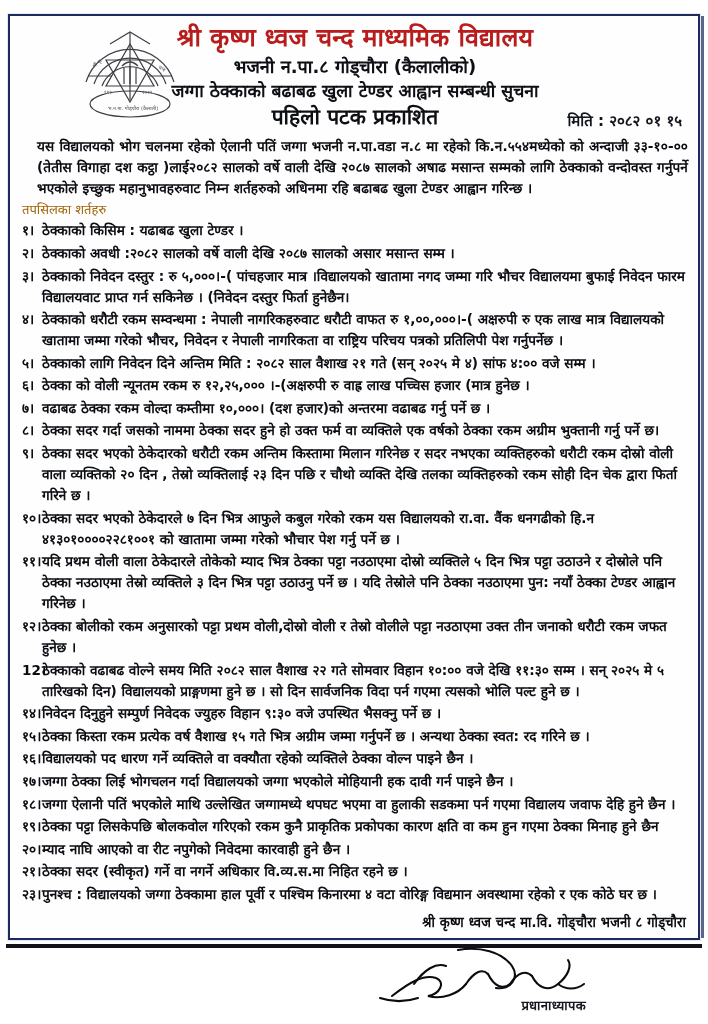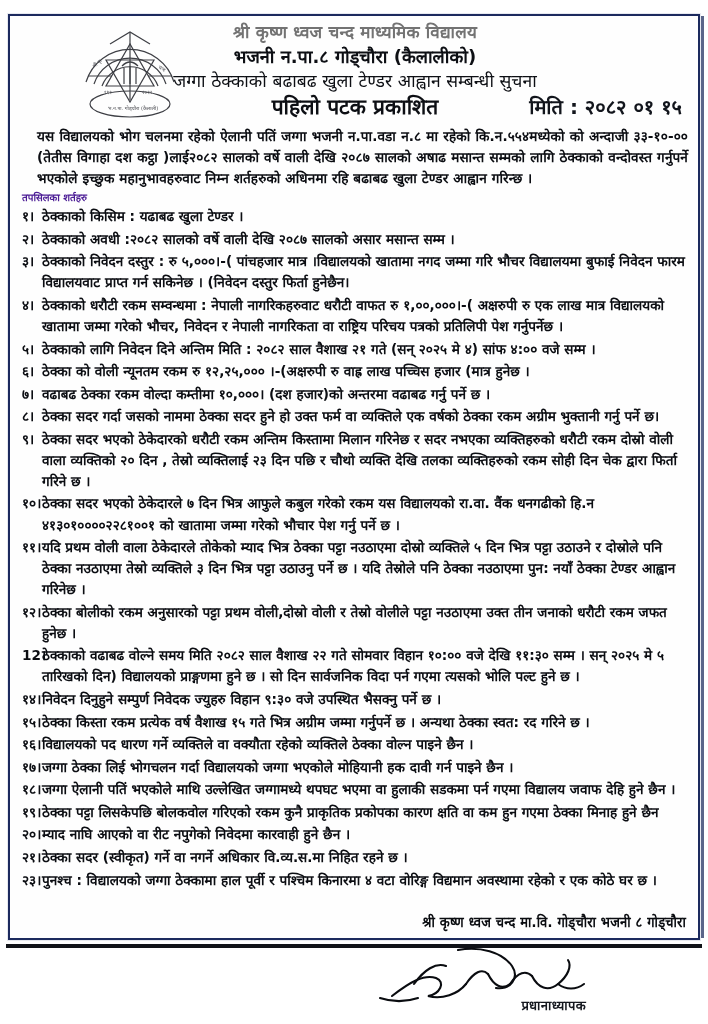--- a/index.html
+++ b/index.html
@@ -48,38 +48,38 @@
     left: 6px;
     top: 944px;
     width: 696px;
     height: 4px;
     background: #111318;
   }
 
   
   .header { position: relative; text-align: center; padding-top: 2px; }
   .school-name {
-    font-size: 17px; font-weight: bold; color: #737373;
+    font-size: 25px; font-weight: bold; color: #b91c1c;
     letter-spacing: .2px; line-height: 1.28;
   }
   .school-addr {
     font-size: 18px; font-weight: bold; color: #0d0f14;
     line-height: 1.3; margin-top: 1px;
   }
   .notice-subject {
-    font-size: 17.5px; font-weight: normal; color: #0d0f14;
+    font-size: 17.5px; font-weight: bold; color: #0d0f14;
     line-height: 1.3; margin-top: 2px;
   }
   .publication-line {
     font-size: 21px; font-weight: bold; color: #0d0f14;
     margin-top: 1px; line-height: 1.3;
   }
   .date-line {
     position: absolute; right: 6px; bottom: 1px;
-    font-size: 20px; font-weight: bold; color: #12151c;
+    font-size: 15px; font-weight: bold; color: #12151c;
     white-space: nowrap;
   }
 
   
   .seal {
     position: absolute;
     left: 42px; top: -4px;
     width: 132px; height: 104px;
     opacity: .82;
     pointer-events: none;
@@ -87,21 +87,21 @@
 
   
   .body-text { margin-top: 5px; }
   .para {
     font-size: 13.6px; color: #0b0d12; font-weight: bold;
     line-height: 1.52; text-align: justify;
     margin: 0 0 1px 15px;
     letter-spacing: .1px;
   }
   .tapasil {
-    font-size: 10px; font-weight: bold; color: #4c1d95;
+    font-size: 13px; font-weight: normal; color: #a16207;
     margin: 2px 0 2px 0;
   }
   .clause-list { list-style: none; margin: 0; padding: 0; }
   .clause {
     font-size: 13.6px; font-weight: bold; color: #0b0d12;
     line-height: 1.55; margin: 0 0 1.5px 0;
     text-indent: 0;
     padding-left: 20px;
     position: relative;
     text-align: left;

